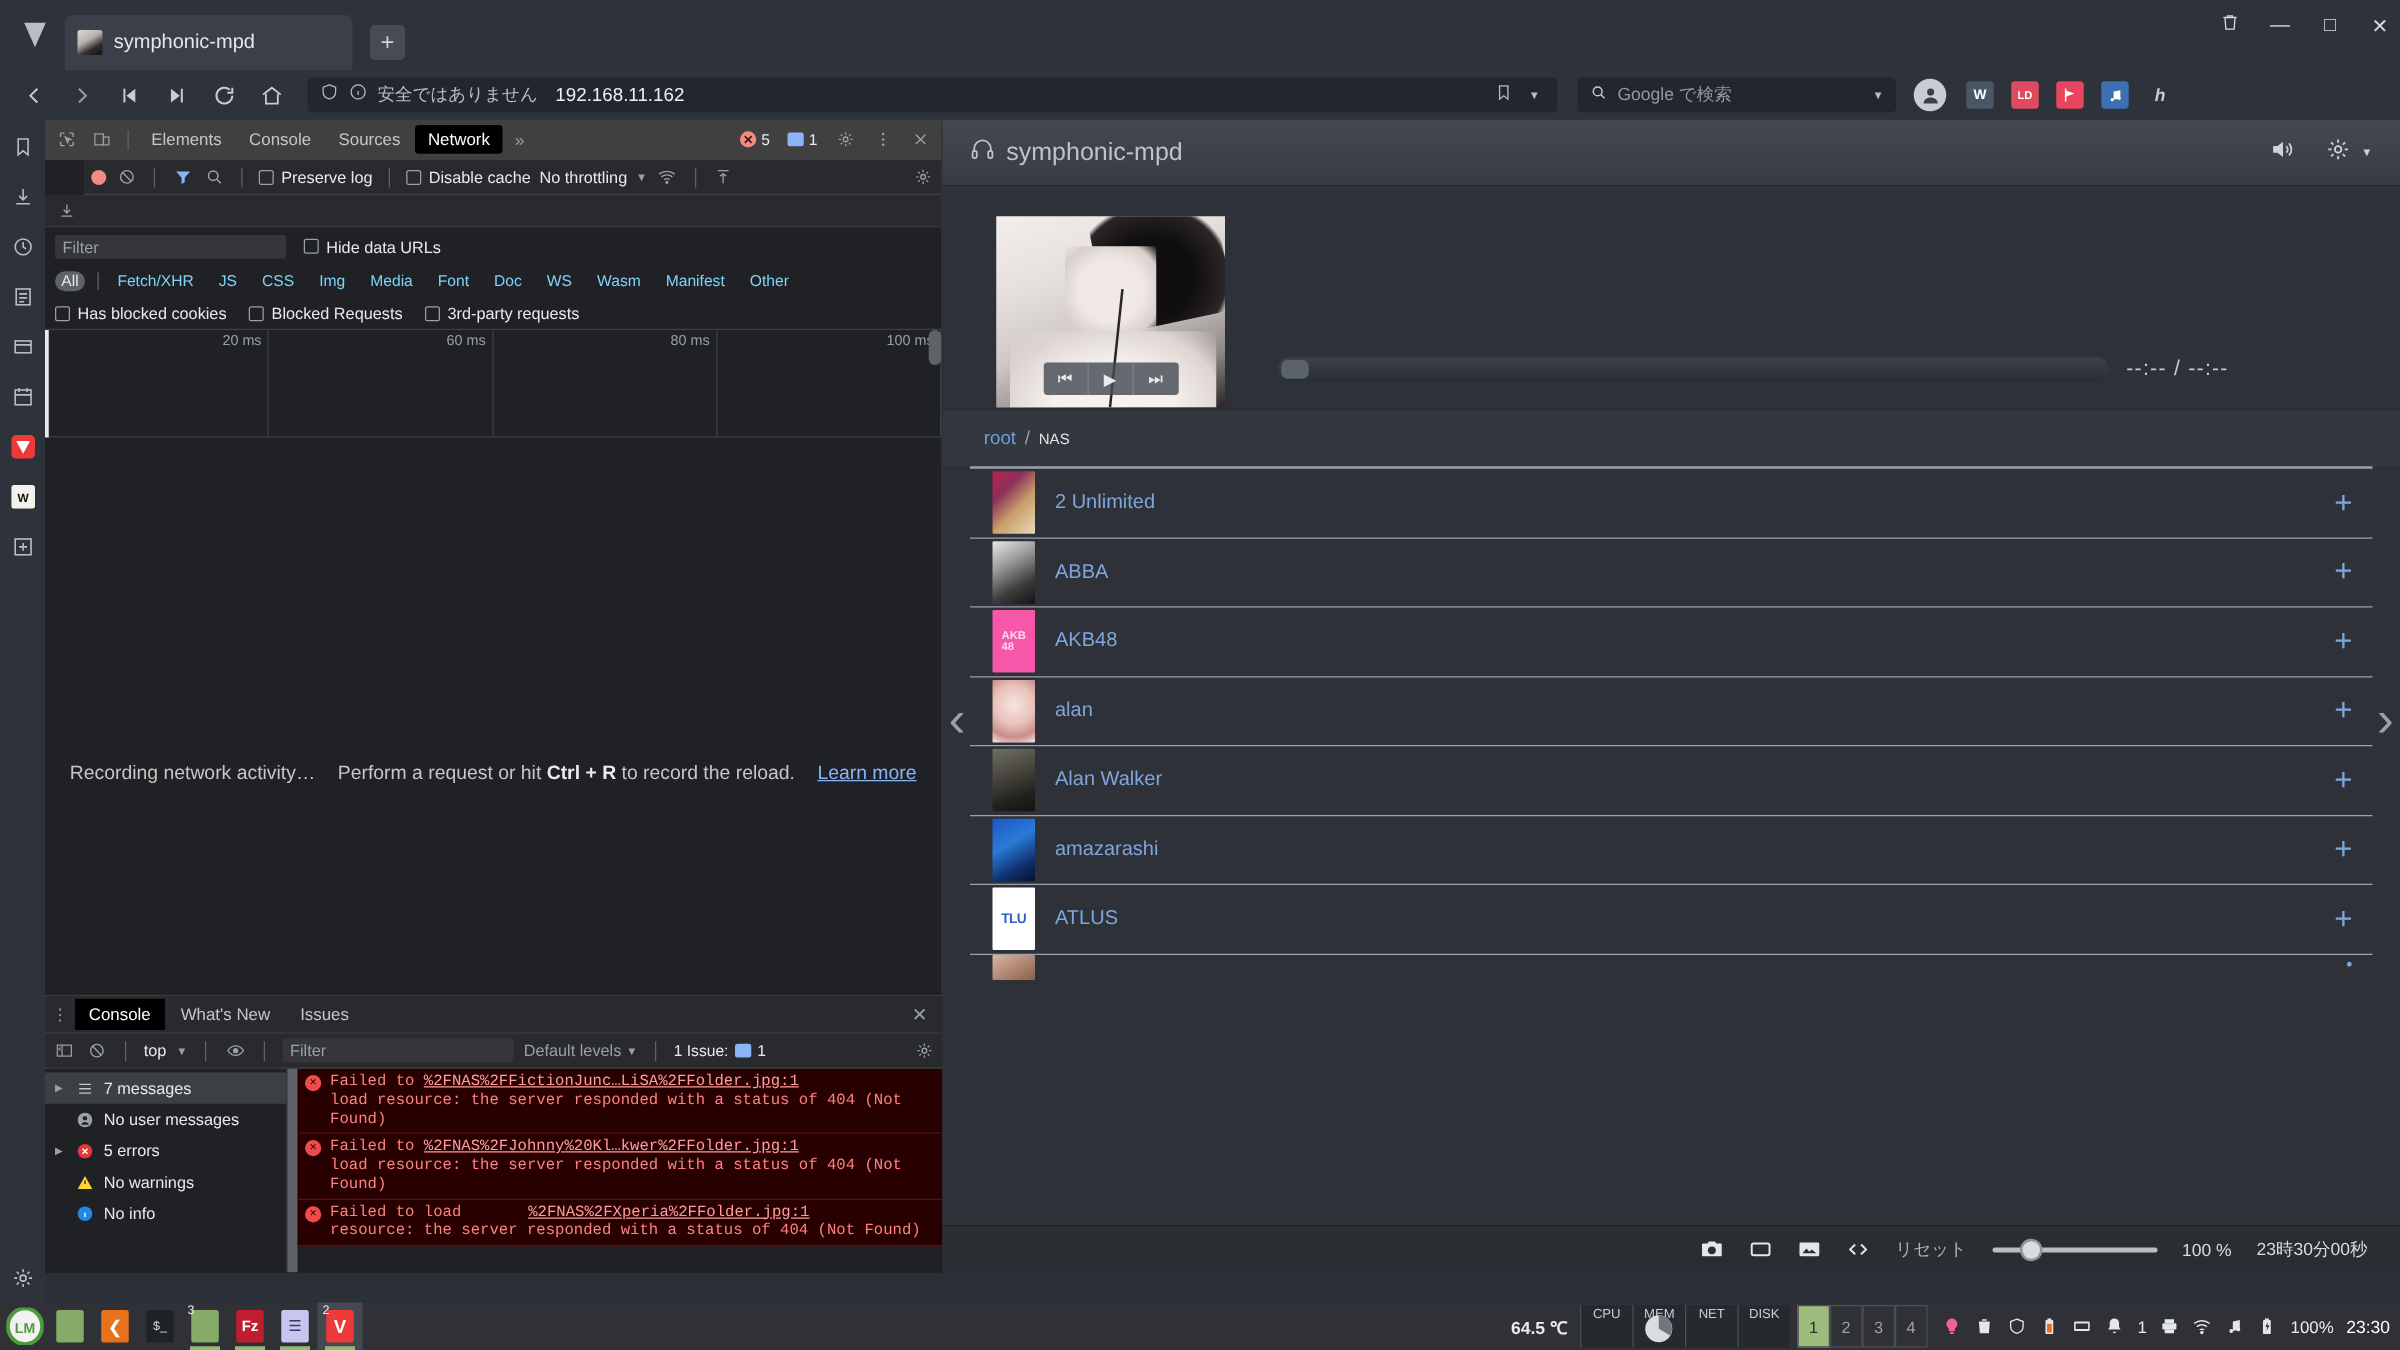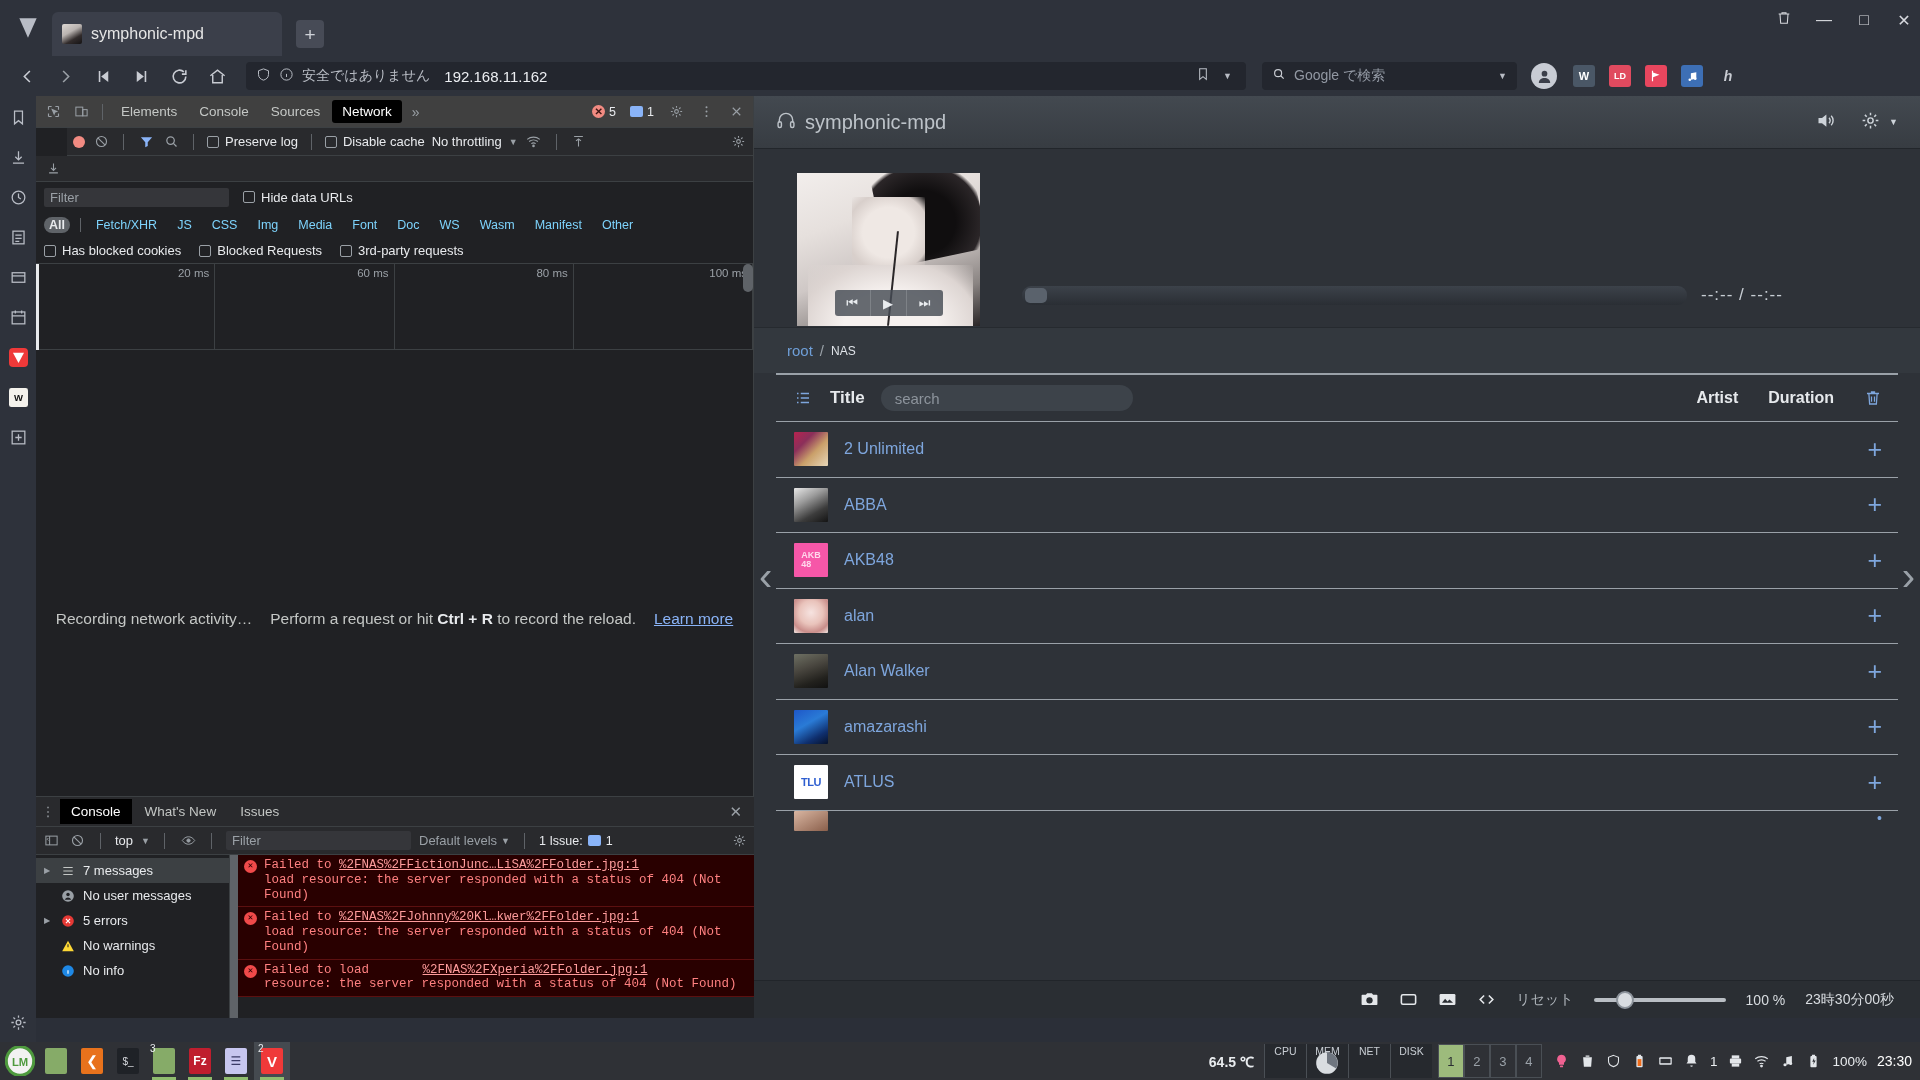--- a/index.html
+++ b/index.html
@@ -139,21 +139,21 @@
     background: #202124;
   }
   .filter-input {
     width: 185px; height: 19px; background: #35363a; border-radius: 2px;
     font-size: 13px; color: #9aa0a6; padding: 0 6px; display: flex; align-items: center;
   }
   .dt-typerow {
     height: 26px; display: flex; align-items: center; gap: 10px; padding: 0 8px; background: #202124;
   }
   .type-chip { font-size: 12.5px; color: #7dd3fc; padding: 1px 5px; border-radius: 8px; }
-  .type-chip.active { background: #5f6368; color: #e8eaed; font-weight: bold; }
+  .type-chip.active { background: #5f6368; color: #e8eaed; }
   .vbar { width: 1px; height: 14px; background: #5f6368; }
   .dt-checkrow {
     height: 26px; display: flex; align-items: center; gap: 18px; padding: 0 8px; background: #202124;
     border-bottom: 1px solid #3c4043;
   }
 
   .dt-timeline {
     height: 86px; background: #202124; display: flex; position: relative;
     border-bottom: 1px solid #3c4043;
   }
@@ -304,21 +304,21 @@
   }
   .lh-right { margin-left: auto; display: flex; align-items: center; gap: 30px; padding-right: 4px;}
   .lh-col { font-size: 16px; color: #e6e9ec; font-weight: bold; }
   .lh-trash { color: #7ea6dd; display: flex; }
   .lh-trash svg { width: 18px; height: 20px; }
 
   .row {
     height: 55.5px; display: flex; align-items: center; padding: 0 16px 0 18px;
     border-bottom: 1px solid #9aa1a8; gap: 16px;
   }
-  .row-thumb { width: 34px; height: 34px; flex: 0 0 34px; border-radius: 1px; overflow: hidden;
+  .row-thumb { width: 34px; height: 50px; flex: 0 0 34px; border-radius: 1px; overflow: hidden;
     display:flex; align-items:center; justify-content:center; font-size: 9px; font-weight:bold; }
   .row-name { font-size: 16px; color: #7ea6dd; }
   .row-plus { margin-left: auto; color: #7ea6dd; font-size: 25px; line-height: 1; font-weight: 300; }
   .row.partial { height: 24px; overflow: hidden; border-bottom: none; align-items: flex-start; }
 
   .arrow-l, .arrow-r {
     position: absolute; top: 460px; color: #9aa1a8; font-size: 40px; line-height: 1; font-weight: 300;
   }
   .arrow-l { left: 5px; } .arrow-r { right: 5px; }
 
@@ -907,38 +907,20 @@
       </div>
     </div>
 
     <div class="crumbwrap">
       <span class="crumb-a">root</span>
       <span class="crumb-sep">/</span>
       <span class="crumb-cur">NAS</span>
     </div>
 
     <div class="listwrap">
-      <div class="list-head">
-        <span class="lh-ico">
-          <svg viewBox="0 0 24 24" width="18" height="18" fill="none" stroke="#7ea6dd" stroke-width="1.8">
-              <path d="M4 6h2M9 6h11M4 12h2M9 12h11M4 18h2M9 18h11"></path>
-            </svg>
-          </span>
-        <span class="lh-title">Title</span>
-        <span class="search-pill">search</span>
-        <span class="lh-right">
-          <span class="lh-col">Artist</span>
-          <span class="lh-col">Duration</span>
-          <span class="lh-trash">
-            <svg viewBox="0 0 24 24" fill="none" stroke="#7ea6dd" stroke-width="1.7">
-                <path d="M4 6h16M10 6V4h4v2M6.5 6l1 14h9l1-14M10 10v7M14 10v7"></path>
-              </svg>
-            </span>
-        </span>
-      </div>
 
       <div class="row">
         <span class="row-thumb" style="background:linear-gradient(135deg,#b7234f 0%,#8b2f5a 30%,#caa06a 60%,#e7d7b9 100%);"></span>
         <span class="row-name">2 Unlimited</span>
         <span class="row-plus">+</span>
       </div>
       <div class="row">
         <span class="row-thumb" style="background:linear-gradient(150deg,#e8e8e8 0%,#9b9b9b 35%,#3c3c3c 70%,#141414 100%);"></span>
         <span class="row-name">ABBA</span>
         <span class="row-plus">+</span>

